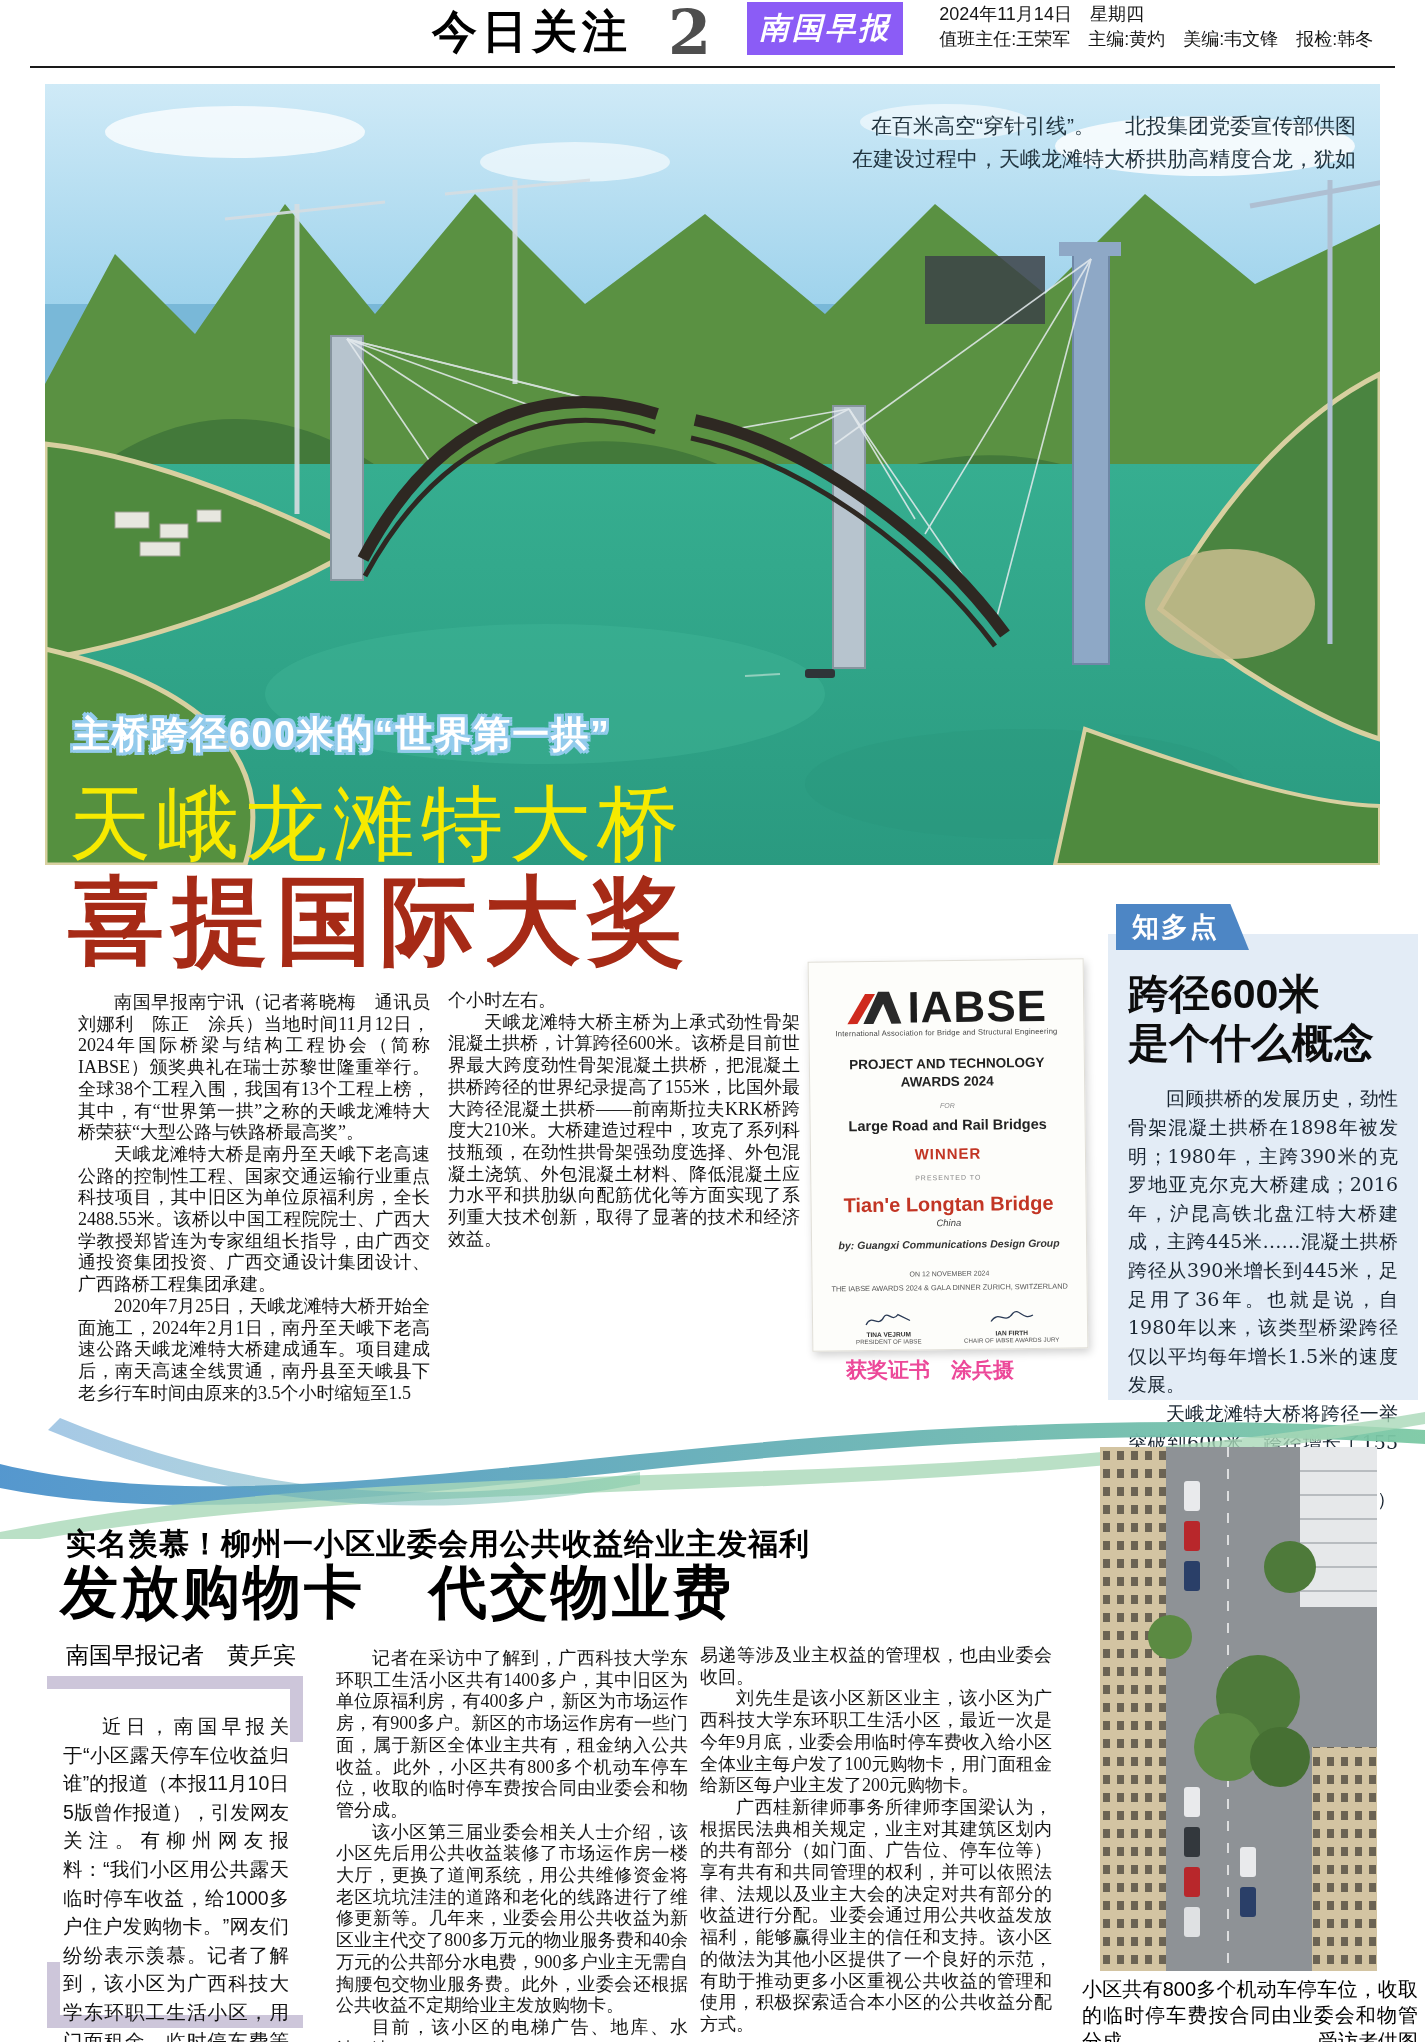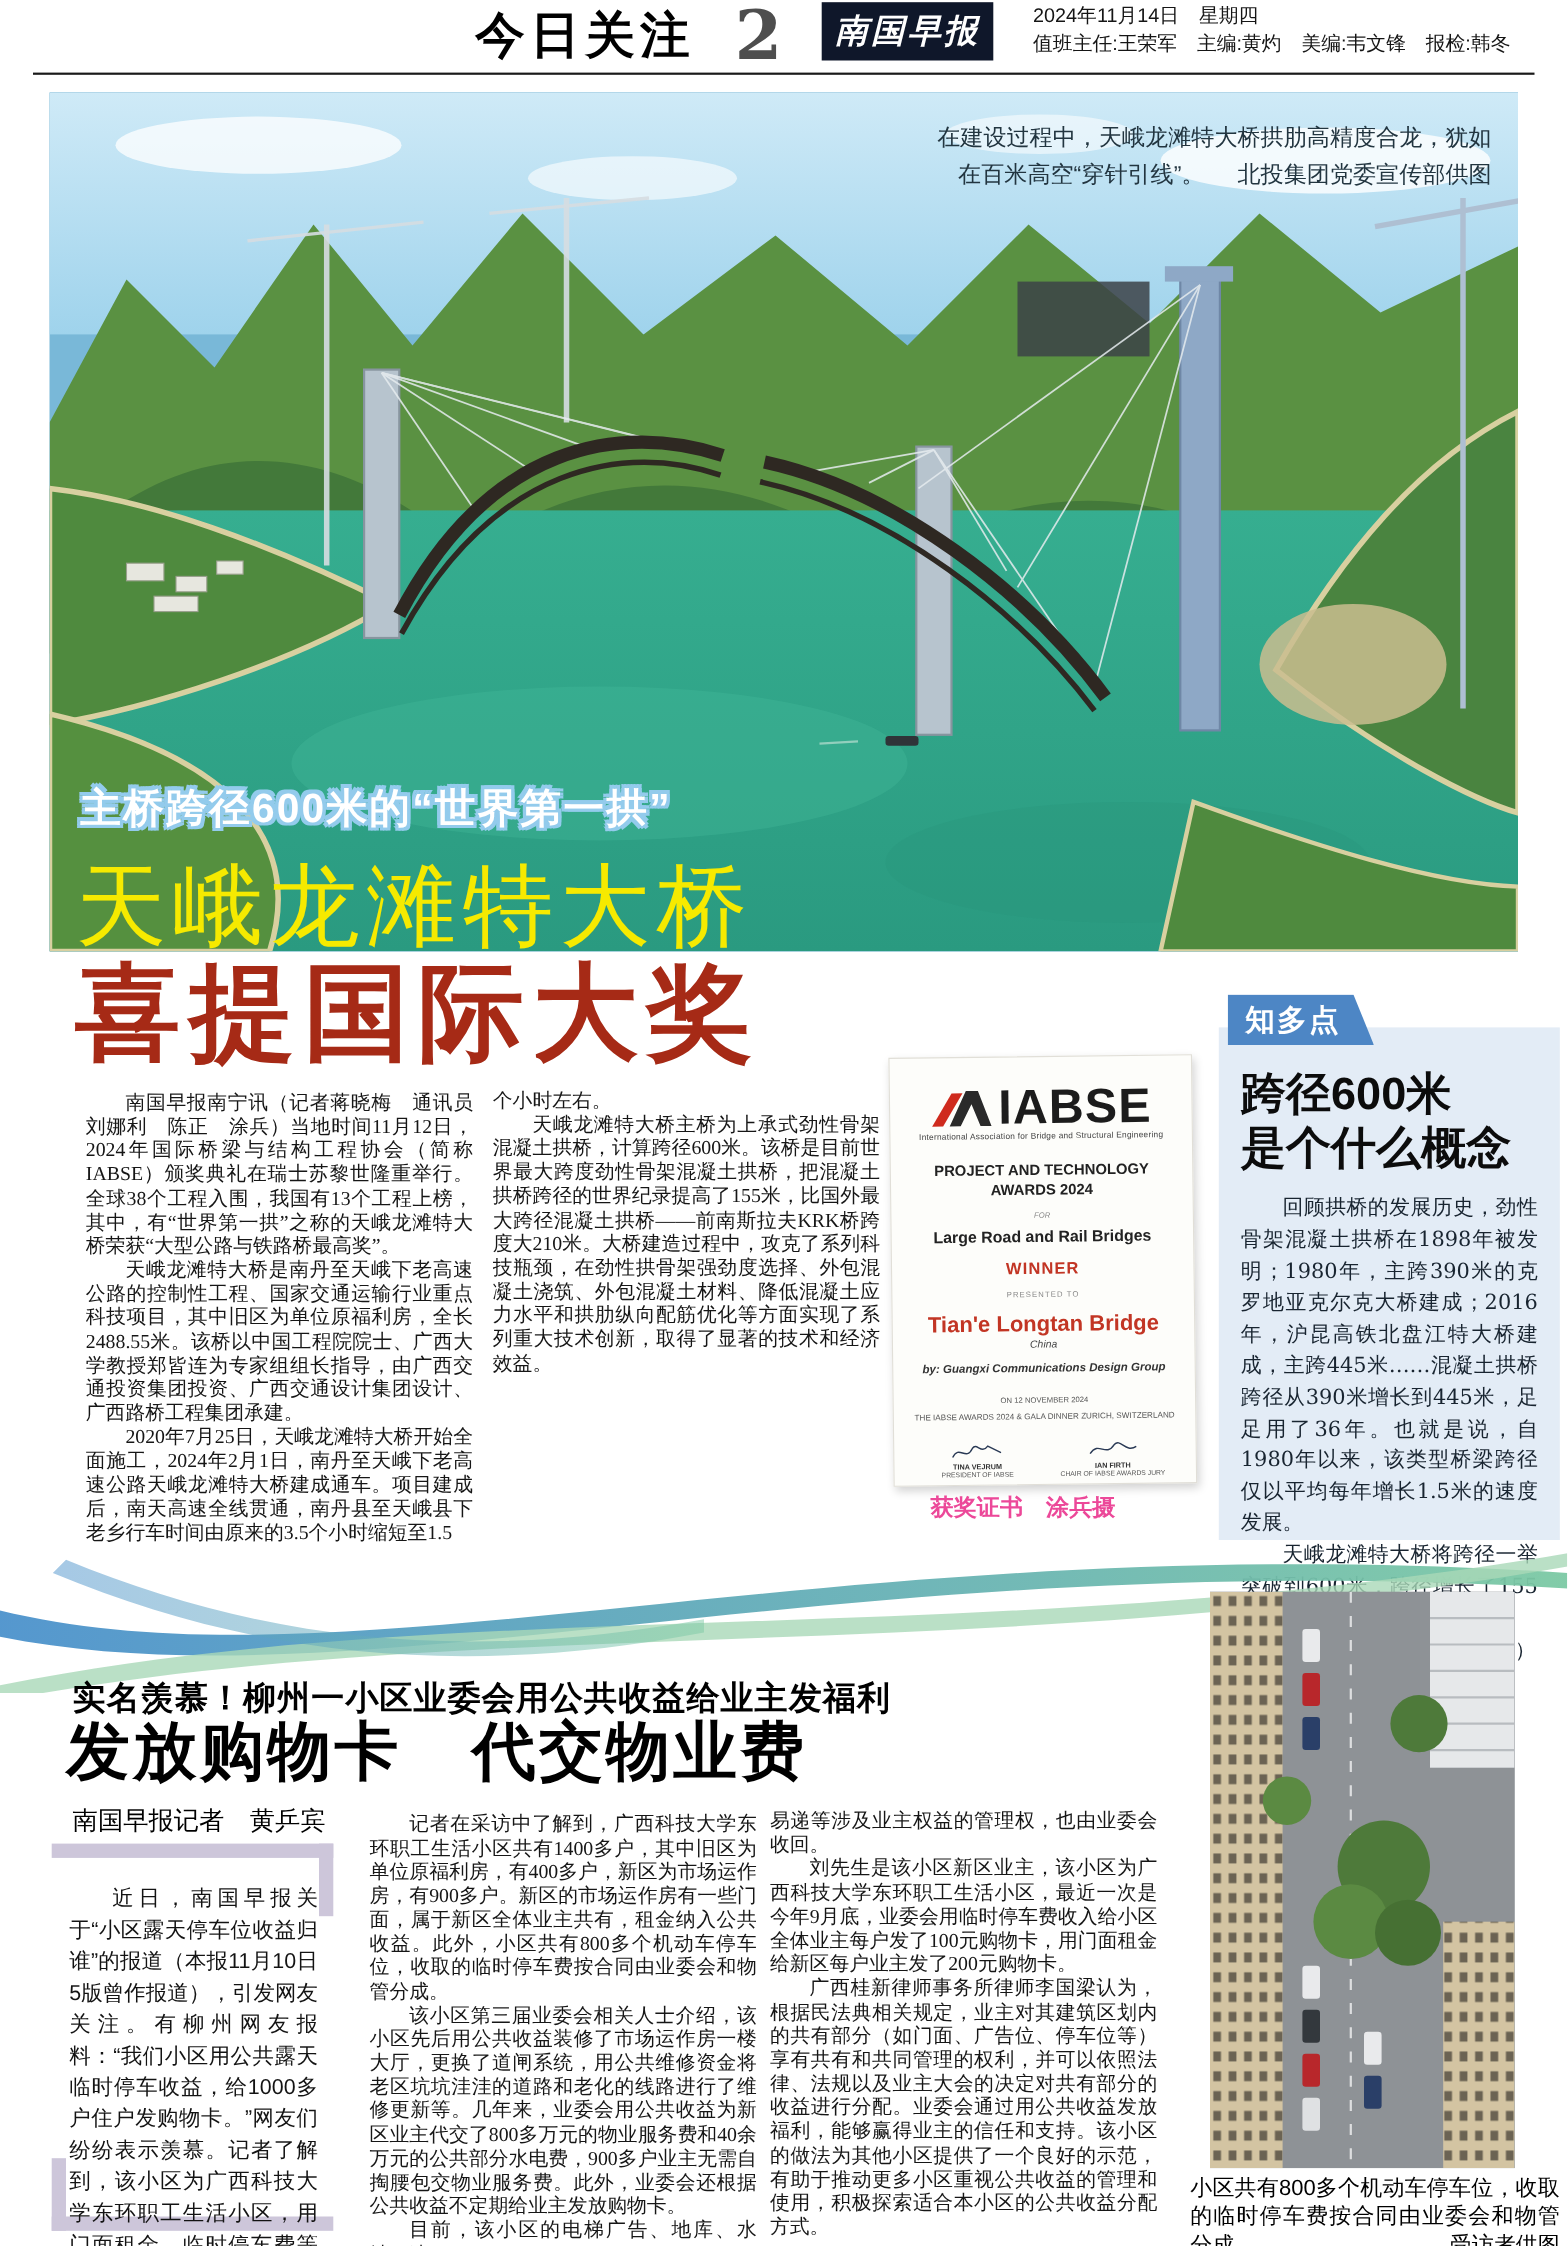--- a/index.html
+++ b/index.html
@@ -3,21 +3,21 @@
 <meta charset="utf-8">
 <style>
   html,body{margin:0;padding:0;background:#ffffff;}
   .page{position:relative;width:1425px;height:2042px;background:#fff;overflow:hidden;
         font-family:"Liberation Sans",sans-serif;color:#111;}
 
   
   .masthead{position:absolute;left:432px;top:2px;display:flex;align-items:flex-start;gap:36px;}
   .section-title{font-size:45px;font-weight:bold;letter-spacing:5px;color:#000;}
   .page-num{font-family:"DejaVu Serif",serif;font-size:62px;line-height:1;color:#4e4e4e;font-weight:bold;}
-  .logo-box{background:#0f172a;color:#fff;font-family:"DejaVu Serif",serif;font-style:italic;
+  .logo-box{background:#8b5cf6;color:#fff;font-family:"DejaVu Serif",serif;font-style:italic;
             font-weight:bold;font-size:30px;letter-spacing:3px;padding:6px 12px;white-space:nowrap;}
   .pub-info{font-size:18px;line-height:1.4;color:#151515;white-space:nowrap;}
   .header-rule{position:absolute;left:30px;right:30px;top:66px;border-top:2px solid #1a1a1a;}
 
   
   .lead-photo{position:absolute;left:45px;top:84px;width:1335px;height:781px;overflow:hidden;background:#79b8d8;}
   .lead-photo svg{position:absolute;left:0;top:0;}
   .photo-caption{position:absolute;top:26px;right:24px;text-align:right;font-size:21px;line-height:1.55;
                  color:#223540;font-weight:500;}
   .photo-caption .credit{margin-left:30px;}
@@ -187,22 +187,22 @@
 
       <path d="M318,475 C400,318 520,300 612,330" fill="none" stroke="#2e2822" stroke-width="12"></path>
       <path d="M320,492 C404,338 524,318 610,348" fill="none" stroke="#2e2822" stroke-width="5"></path>
       <path d="M650,336 C770,362 890,455 960,550" fill="none" stroke="#2e2822" stroke-width="12"></path>
       <path d="M646,354 C766,380 882,472 950,562" fill="none" stroke="#2e2822" stroke-width="5"></path>
 
       <rect x="760" y="585" width="30" height="9" rx="3" fill="#2f3438"></rect>
       <line x1="735" y1="590" x2="700" y2="592" stroke="#cfe8dd" stroke-width="2" opacity=".6"></line>
     </svg>
     <div class="photo-caption">
+      <div><span>在百米高空“穿针引线”。</span><span class="credit">北投集团党委宣传部供图</span></div>
       <div>在建设过程中，天峨龙滩特大桥拱肋高精度合龙，犹如</div>
-      <div><span>在百米高空“穿针引线”。</span><span class="credit">北投集团党委宣传部供图</span></div>
     </div>
     <div class="overline">主桥跨径600米的“世界第一拱”</div>
     <div class="photo-title">天峨龙滩特大桥</div>
   </section>
 
   <h1 class="main-headline">喜提国际大奖</h1>
 
   <div class="col col1">
       <p class="para">南国早报南宁讯（记者蒋晓梅　通讯员刘娜利　陈正　涂兵）当地时间11月12日，2024年国际桥梁与结构工程协会（简称IABSE）颁奖典礼在瑞士苏黎世隆重举行。全球38个工程入围，我国有13个工程上榜，其中，有“世界第一拱”之称的天峨龙滩特大桥荣获“大型公路与铁路桥最高奖”。</p>
       <p class="para">天峨龙滩特大桥是南丹至天峨下老高速公路的控制性工程、国家交通运输行业重点科技项目，其中旧区为单位原福利房，全长2488.55米。该桥以中国工程院院士、广西大学教授郑皆连为专家组组长指导，由广西交通投资集团投资、广西交通设计集团设计、广西路桥工程集团承建。</p>

